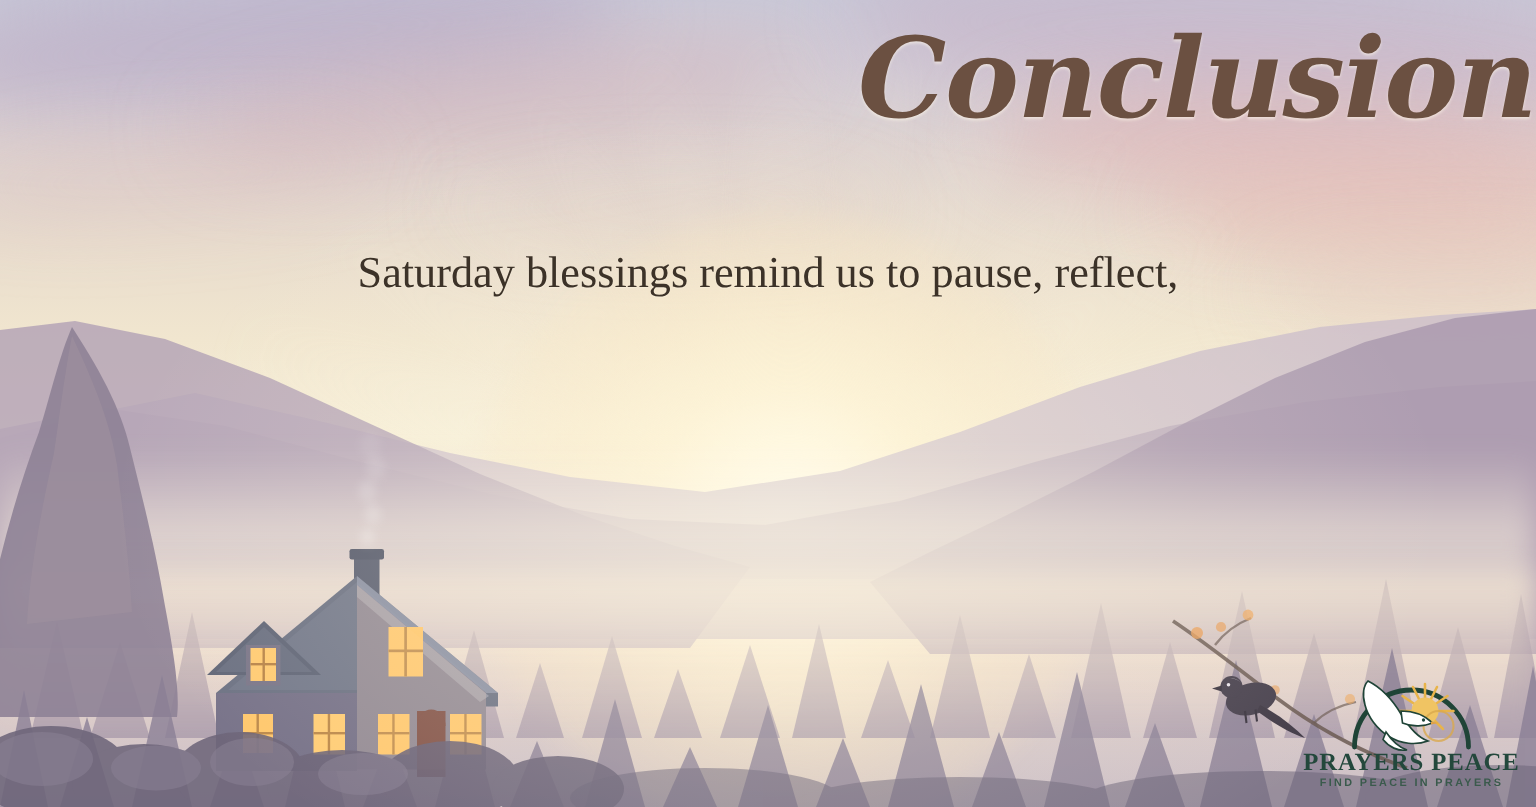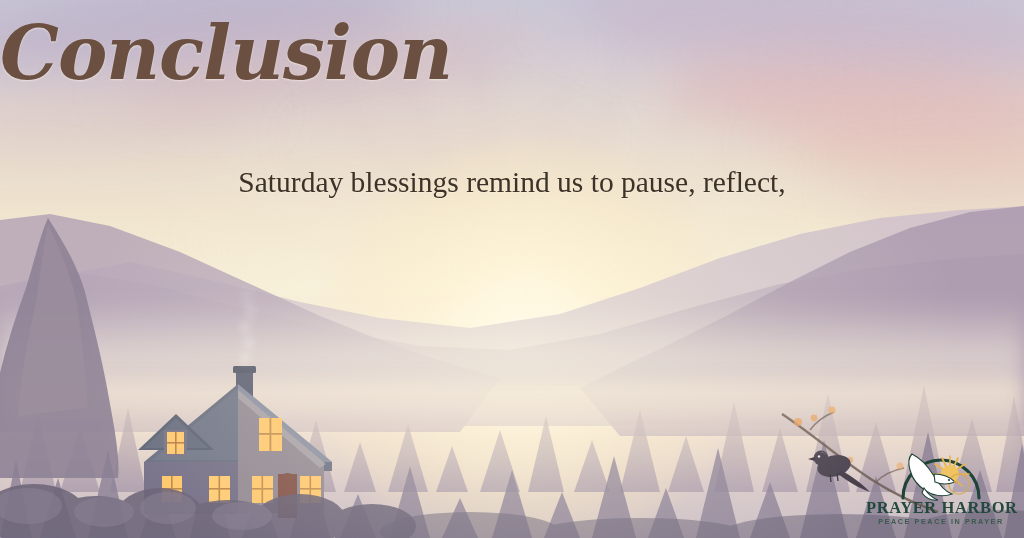--- a/index.html
+++ b/index.html
@@ -92,21 +92,21 @@
     background:rgba(255,255,255,.55);
     filter:blur(3px);
   }
 
   
   #branch { position:absolute; left:780px; top:400px; width:160px; height:130px; }
 
   
   #title {
     position:absolute; top:14px; left:0; width:1024px;
-    text-align:left;
+    text-align:right;
     font-family:"DejaVu Serif", serif;
     font-style:italic;
     font-weight:700;
     font-size:74px;
     line-height:1.08;
     color:#6b5041;
     letter-spacing:-1px;
     text-shadow:0 1px 2px rgba(255,250,235,.55);
   }
   #body-text {
@@ -406,17 +406,17 @@
 
         <g fill="#ffffff" stroke="#1f4437" stroke-width="1.1">
           <path d="M14,10 C22,14 30,22 36,32 C42,42 48,48 54,50 C46,53 36,52 28,47 C20,42 14,34 12,26 C10,19 11,13 14,10 Z"></path>
           <path d="M36,30 C44,30 52,33 57,38 C52,40 44,41 37,38 Z"></path>
           <circle cx="51" cy="36" r="1.1" fill="#1f4437" stroke="none"></circle>
           <path d="M56,37 L61,38 L56,39 Z" fill="#e0a244" stroke="none"></path>
           <path d="M26,44 C30,50 34,54 40,56 C34,57 28,54 24,49 Z"></path>
         </g>
       </svg>
     </div>
-    <div class="wordmark">PRAYER HARBOR</div>
-    <div class="tagline">PEACE PEACE IN PRAYER</div>
+    <div class="wordmark">PRAYERS PEACE</div>
+    <div class="tagline">FIND PEACE IN PRAYERS</div>
   </div>
 
 </div>
 
 </body></html>

